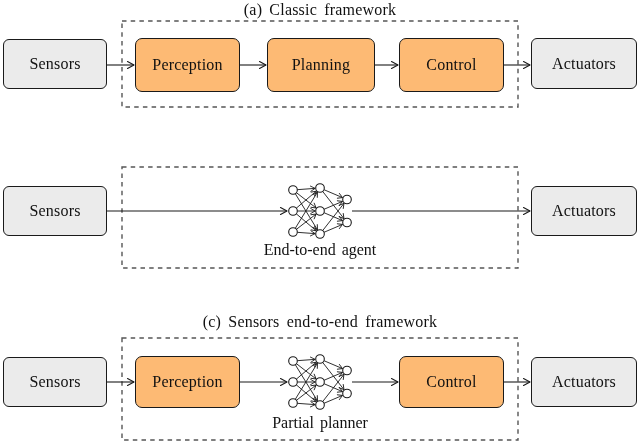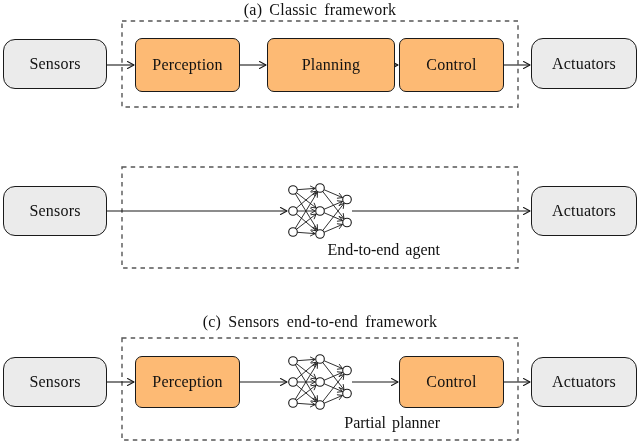--- a/index.html
+++ b/index.html
@@ -32,27 +32,27 @@
     box-sizing: border-box;
     background: #fdba74;
     border: 1.6px solid var(--line, #1a1a1a);
     border-radius: 7px;
     font-size: 16px;
     letter-spacing: 0.2px;
   }
   .box.terminal {
     background: var(--boxfill, #ebebeb);
     border-width: 1.8px;
-    border-radius: 12px;
+    border-radius: 6px;
   }
   .nn-label {
     position: absolute;
     left: 200px;
     width: 240px;
-    text-align: right;
+    text-align: center;
     font-size: 16px;
     line-height: 17px;
     word-spacing: 2px;
     white-space: nowrap;
   }
   .dashed-rect { fill: none; stroke: var(--dash, #565656); stroke-width: 1.4; stroke-dasharray: 4.5 4.2; }
   .arrow-line  { stroke: var(--line, #1a1a1a); stroke-width: 1.1; fill: none; }
   .nn-edge     { stroke: var(--line, #1a1a1a); stroke-width: 0.9; fill: none; }
   .nn-node     { fill: #ffffff; stroke: var(--line, #1a1a1a); stroke-width: 1.1; }
   .arrowhead   { stroke: var(--line, #1a1a1a); fill: none; }
@@ -142,21 +142,21 @@
   </svg>
 
   <div class="panel-title" style="top:1px">(a) Classic framework</div>
 
   <div class="box terminal" style="left:3px; top:39px; width:104px; height:50px">
     <span>Sensors</span>
   </div>
   <div class="box" style="left:135px; top:38px; width:105px; height:54px">
     <span>Perception</span>
   </div>
-  <div class="box" style="left:267px; top:38px; width:128px; height:54px">
+  <div class="box" style="left:267px; top:38px; width:108px; height:54px">
     <span>Planning</span>
   </div>
   <div class="box" style="left:399px; top:38px; width:105px; height:54px">
     <span>Control</span>
   </div>
   <div class="box terminal" style="left:531px; top:38px; width:106px; height:51px">
     <span>Actuators</span>
   </div>
 
 

